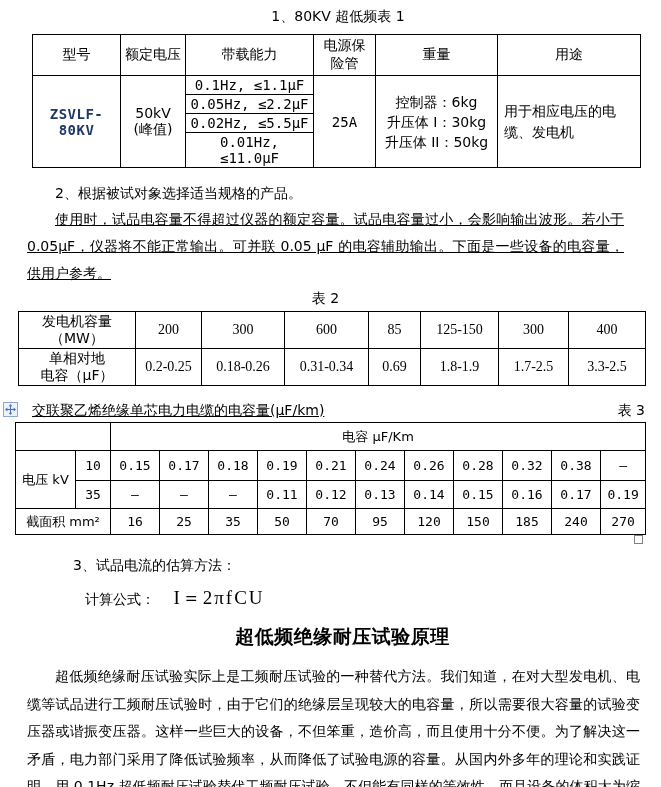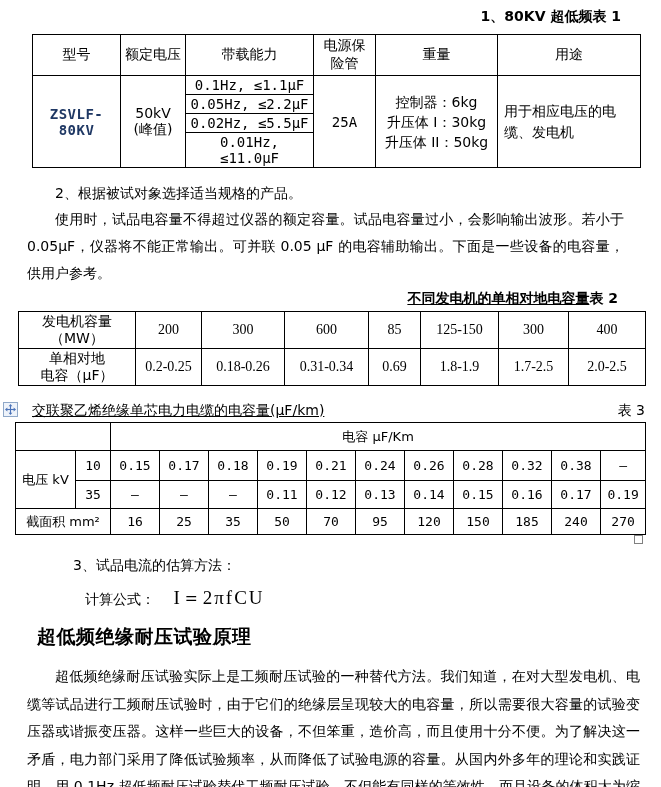--- a/index.html
+++ b/index.html
@@ -3,42 +3,42 @@
 <meta charset="utf-8">
 <style>
   * { margin:0; padding:0; box-sizing:border-box; }
   html,body { background:#fff; }
   body {
     width:661px; height:787px; overflow:hidden; position:relative;
     font-family:"DejaVu Sans", sans-serif;
     font-size:14px; color:#000;
   }
   
-  .flexline { display:flex; justify-content:flex-end; align-items:flex-end;font-weight:bold; }
+  .flexline { display:flex; justify-content:center; align-items:flex-end; }
   .tbl { border-collapse:collapse; table-layout:fixed; }
   .tbl td { border:1px solid #000; text-align:center; vertical-align:middle; padding:1px 2px; font-size:14px; }
   .num  { font-family:"Liberation Serif", serif; }
   .monon{ font-family:"DejaVu Sans Mono", monospace; font-size:13px; }
   .preline { white-space:pre-line; }
   .underl { text-decoration:underline; }
 
   
   .line1 { margin:8px 40px 0 55px; }
   #table1 { margin:8px 0 0 32px; width:608px; }
   #table1 td.hdr { height:30px; }
   #table1 td.sub { height:19px; }
   .model { color:#1f3864; font-weight:bold; font-family:"DejaVu Sans Mono", monospace; font-size:14px; letter-spacing:.5px;margin-top:31px; }
   .usage-cell { text-align:left !important; padding:2px 6px !important; line-height:21px; }
   .volt-cell { padding:2px 4px !important; }
   .fuse-cell { padding:2px 6px !important; }
   .weight-cell { line-height:20px; }
 
   
   .item-line { margin:12px 20px 0 27px; text-indent:2em; line-height:26px; }
-  .para { margin:0 37px 0 27px; text-indent:2em; line-height:27px; text-align:justify; }
+  .para { margin:0 37px 0 27px; text-indent:2em; line-height:27px; text-align:justify;text-decoration:underline; }
   .t2title-line { margin:3px 43px 0 33px; }
   #table2 { margin:3px 0 0 18px; width:627px; }
   #table2 td { font-size:14px; }
   #table2 td.ghdr { height:16px; padding:0 2px; }
   #table2 td.r2 { height:35px; }
   #table2 td.r3 { height:33px; }
   #table2 .rowlabel { line-height:17px; }
 
   
   .t3block { position:relative; margin:16px 0 0 15px; width:630px; }
@@ -56,21 +56,21 @@
   }
   .resize-handle {
     position:absolute; right:2px; bottom:-9px; width:9px; height:9px;
     border:1px solid #808080; background:#fff;
   }
 
   
   .item3-line { margin:19px 0 0 73px; line-height:22px; }
   .formula-line { margin:9px 0 0 85px; line-height:26px; }
   .formula { font-family:"Liberation Serif", serif; font-size:19px; letter-spacing:2px; margin-left:14px;text-align:center; }
-  .big-heading { margin:12px 0 0 37px; font-size:19px; font-weight:bold; letter-spacing:.5px; }
+  .big-heading { margin:12px 0 0 24px; font-size:19px; font-weight:bold; letter-spacing:.5px;text-align:center; }
   .para-last { margin:13px 21px 0 27px; text-indent:2em; line-height:27.5px; text-align:justify; }
 </style>
 </head>
 <body>
 
 <div class="flexline line1">
   <span>1、80KV 超低频</span>
   <span>表 1</span>
 </div>
 
@@ -116,21 +116,20 @@
   <tr>
         <td class="sub monon">0.01Hz, ≤11.0μF</td>
       </tr>
 </tbody>
   </table>
 
 <div class="item-line">2、根据被试对象选择适当规格的产品。</div>
 <div class="para">使用时，试品电容量不得超过仪器的额定容量。试品电容量过小，会影响输出波形。若小于 0.05μF，仪器将不能正常输出。可并联 0.05 μF 的电容辅助输出。下面是一些设备的电容量，供用户参考。</div>
 
 <div class="flexline t2title-line">
-  <span class="underl">不同发电机的单相对地电容量</span>
   <span>表 2</span>
 </div>
 
 <table id="table2" class="tbl">
   <colgroup>
     <col style="width:117px">
       <col style="width:66px">
       <col style="width:83px">
       <col style="width:84px">
     <col style="width:52px">
@@ -152,21 +151,21 @@
   </tr>
   <tr>
     <td class="r3 preline rowlabel">单相对地
 电容（μF）</td>
     <td class="r3 num">0.2-0.25</td>
     <td class="r3 num">0.18-0.26</td>
     <td class="r3 num">0.31-0.34</td>
     <td class="r3 num">0.69</td>
     <td class="r3 num">1.8-1.9</td>
     <td class="r3 num">1.7-2.5</td>
-    <td class="r3 num">2.0-2.5</td>
+    <td class="r3 num">3.3-2.5</td>
   </tr>
 </tbody>
   </table>
 
 <div class="t3block">
   <div class="move-handle">
     <svg width="11" height="11" viewBox="0 0 14 14">
       <g fill="#4a72b8">
         <rect x="6.3" y="2.6" width="1.4" height="8.8"></rect>
         <rect x="2.6" y="6.3" width="8.8" height="1.4"></rect>

